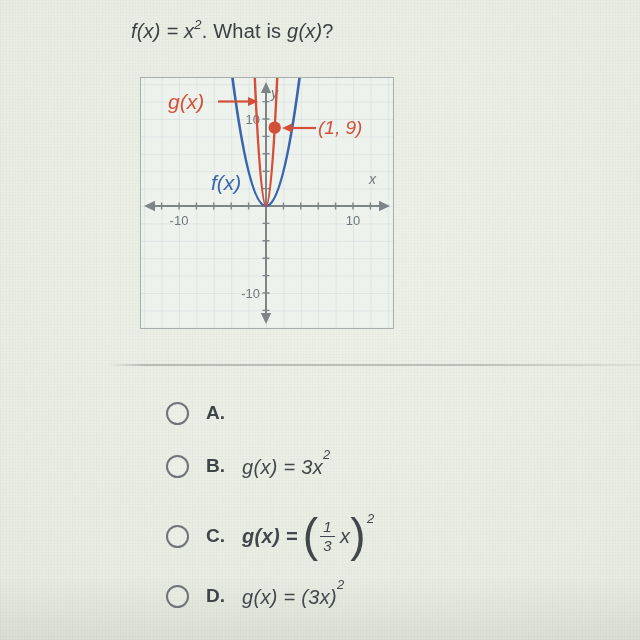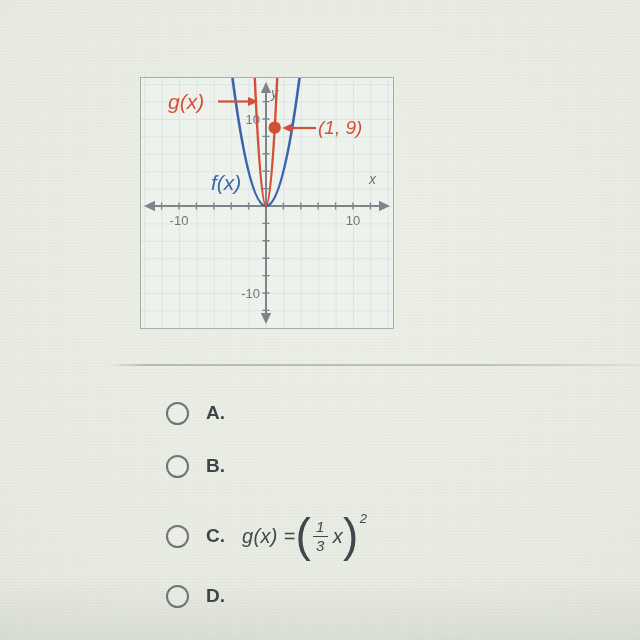--- a/index.html
+++ b/index.html
@@ -27,34 +27,37 @@
   .opt-a{top:401px;height:24px;}
   .opt-b{top:454px;height:24px;}
   .opt-c{top:507px;height:58px;}
   .opt-d{top:584px;height:24px;}
   .radio{width:23px;height:23px;border:2.5px solid #6f7478;border-radius:50%;
     background:rgba(255,255,255,0.15);box-sizing:border-box;margin-right:17px;flex:0 0 auto;}
   .letter{font-weight:bold;font-size:19px;color:#3f4448;margin-right:13px;min-width:23px;}
   .formula{font-style:italic;font-size:20px;color:#42474b;letter-spacing:0.3px;white-space:nowrap;}
   .formula sup.s{top:-7px;}
   .cform{display:flex;align-items:center;}
-  .cform .pre{}
+  .cform .pre{margin-right:5px;font-weight:bold;}
   .bp{font-size:46px;font-weight:300;line-height:0.95;font-style:normal;color:#42474b;}
   .frac{display:inline-flex;flex-direction:column;align-items:center;font-size:15px;line-height:1.15;margin:0 2px;}
   .frac .den{border-top:1.5px solid #42474b;padding:0 3px;}
   .frac .num{padding:0 3px;}
   .cvar{margin-left:3px;}
   .bexp{font-size:13px;align-self:flex-start;position:relative;top:-3px;left:1px;font-style:italic;}
 </style>
 </head>
 <body>
 
 <div class="photo">
   <div class="texture"></div>
 
+  <div class="title">
+    <span class="m">f(x) = x</span><sup class="s">2</sup><span>. What is </span><span class="m">g(x)</span><span>?</span>
+  </div>
 
   <div class="graph-panel">
     <svg width="252" height="250" viewBox="0 0 252 250">
       <defs>
         <pattern id="grid" x="3.2" y="6.2" width="17.4" height="17.4" patternUnits="userSpaceOnUse">
           <path d="M17.4 0H0V17.4" fill="none" stroke="#ccd8da" stroke-width="1"></path>
         </pattern>
       </defs>
       <rect x="0" y="0" width="252" height="250" fill="url(#grid)"></rect>
 
@@ -104,20 +107,21 @@
   <div class="divider"></div>
 
   <div class="opt opt-a">
     <div class="radio"></div>
     <span class="letter">A.</span>
   </div>
 
   <div class="opt opt-b">
     <div class="radio"></div>
     <span class="letter">B.</span>
+    <span class="formula"><span>g(x) = 3x</span><sup class="s">2</sup></span>
   </div>
 
   <div class="opt opt-c">
     <div class="radio"></div>
     <span class="letter">C.</span>
     <span class="formula cform">
       <span class="pre">g(x) =</span>
       <span class="bp">(</span>
       <span class="frac">
         <span class="num">1</span>
@@ -125,14 +129,15 @@
       </span>
       <span class="cvar">x</span>
       <span class="bp">)</span>
       <span class="bexp">2</span>
     </span>
   </div>
 
   <div class="opt opt-d">
     <div class="radio"></div>
     <span class="letter">D.</span>
+    <span class="formula"><span>g(x) = (3x)</span><sup class="s">2</sup></span>
   </div>
 </div>
 
 </body></html>

